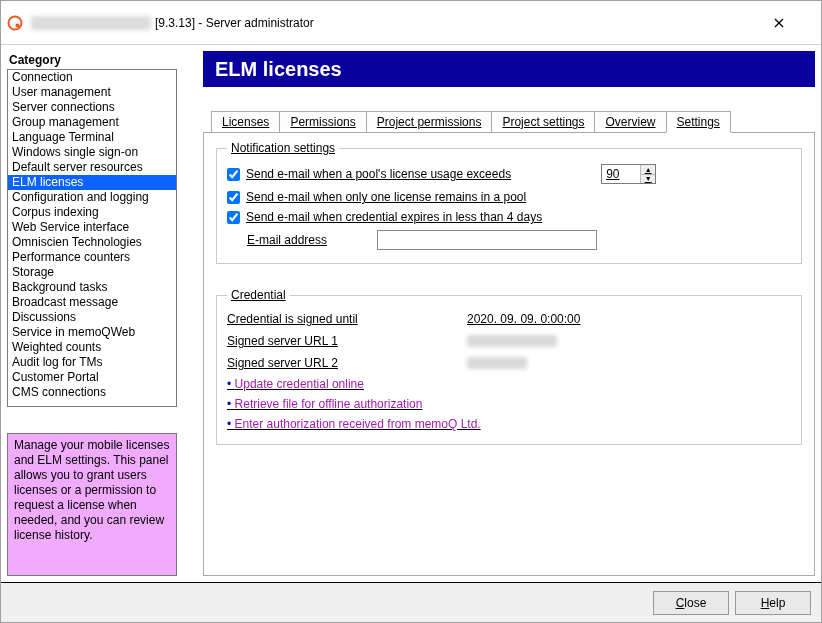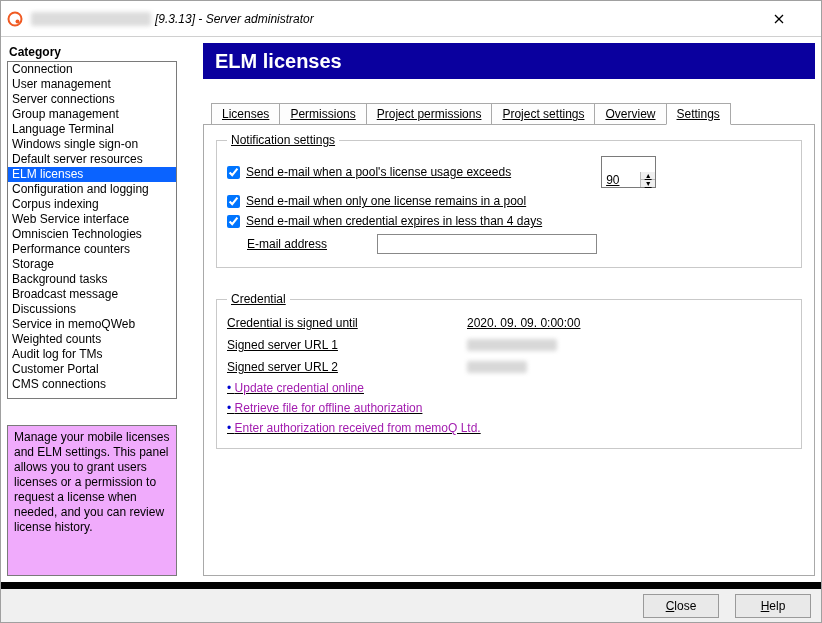--- a/index.html
+++ b/index.html
@@ -14,28 +14,27 @@
     width: 822px;
     height: 623px;
     box-sizing: border-box;
     border: 1px solid #a0a0a0;
     display: flex;
     flex-direction: column;
     background: #fff;
   }
   
   .titlebar {
-    height: 36px;
+    height: 44px;
     box-sizing: border-box;
     display: flex;
     align-items: center;
     padding: 0 22px 0 6px;
     border-bottom: 1px solid #d0d0d0;
     background: #fff;
-    font-style: italic;
   }
   .title-icon {
     width: 16px;
     height: 16px;
     margin-right: 8px;
     display: inline-flex;
     align-items: center;
     justify-content: center;
   }
   .title-text {
@@ -192,24 +191,23 @@
     width: 220px;
     height: 20px;
     box-sizing: border-box;
     border: 1px solid #888;
     padding: 0 4px;
     font: inherit;
   }
   .spinner {
     display: inline-flex;
     border: 1px solid #7a7a7a;
-    height: 32px;
+    height: 20px;
     box-sizing: border-box;
     margin-left: 90px;
-    align-items: flex-end;
   }
   .spinner input {
     width: 30px;
     border: none;
     padding: 0 4px;
     font: inherit;
     text-align: left;
   }
   .spinner .arrows {
     width: 14px;
@@ -250,26 +248,26 @@
   .link-row a {
     color: #a21caf;
     text-decoration: none;
     cursor: pointer;
   }
   .under { text-decoration: underline; }
   
   .footer {
     height: 40px;
     box-sizing: border-box;
-    border-top: 7px solid #000000;
+    border-top: 1px solid #000000;
     display: flex;
     align-items: center;
     justify-content: flex-end;
     padding: 4px 10px;
-    gap: 16px;
+    gap: 6px;
     background: #f0f0f0;
   }
   .btn {
     min-width: 76px;
     height: 24px;
     border: 1px solid #9a9a9a;
     background: #e9e9e9;
     font: inherit;
     cursor: default;
     padding: 0 10px;

